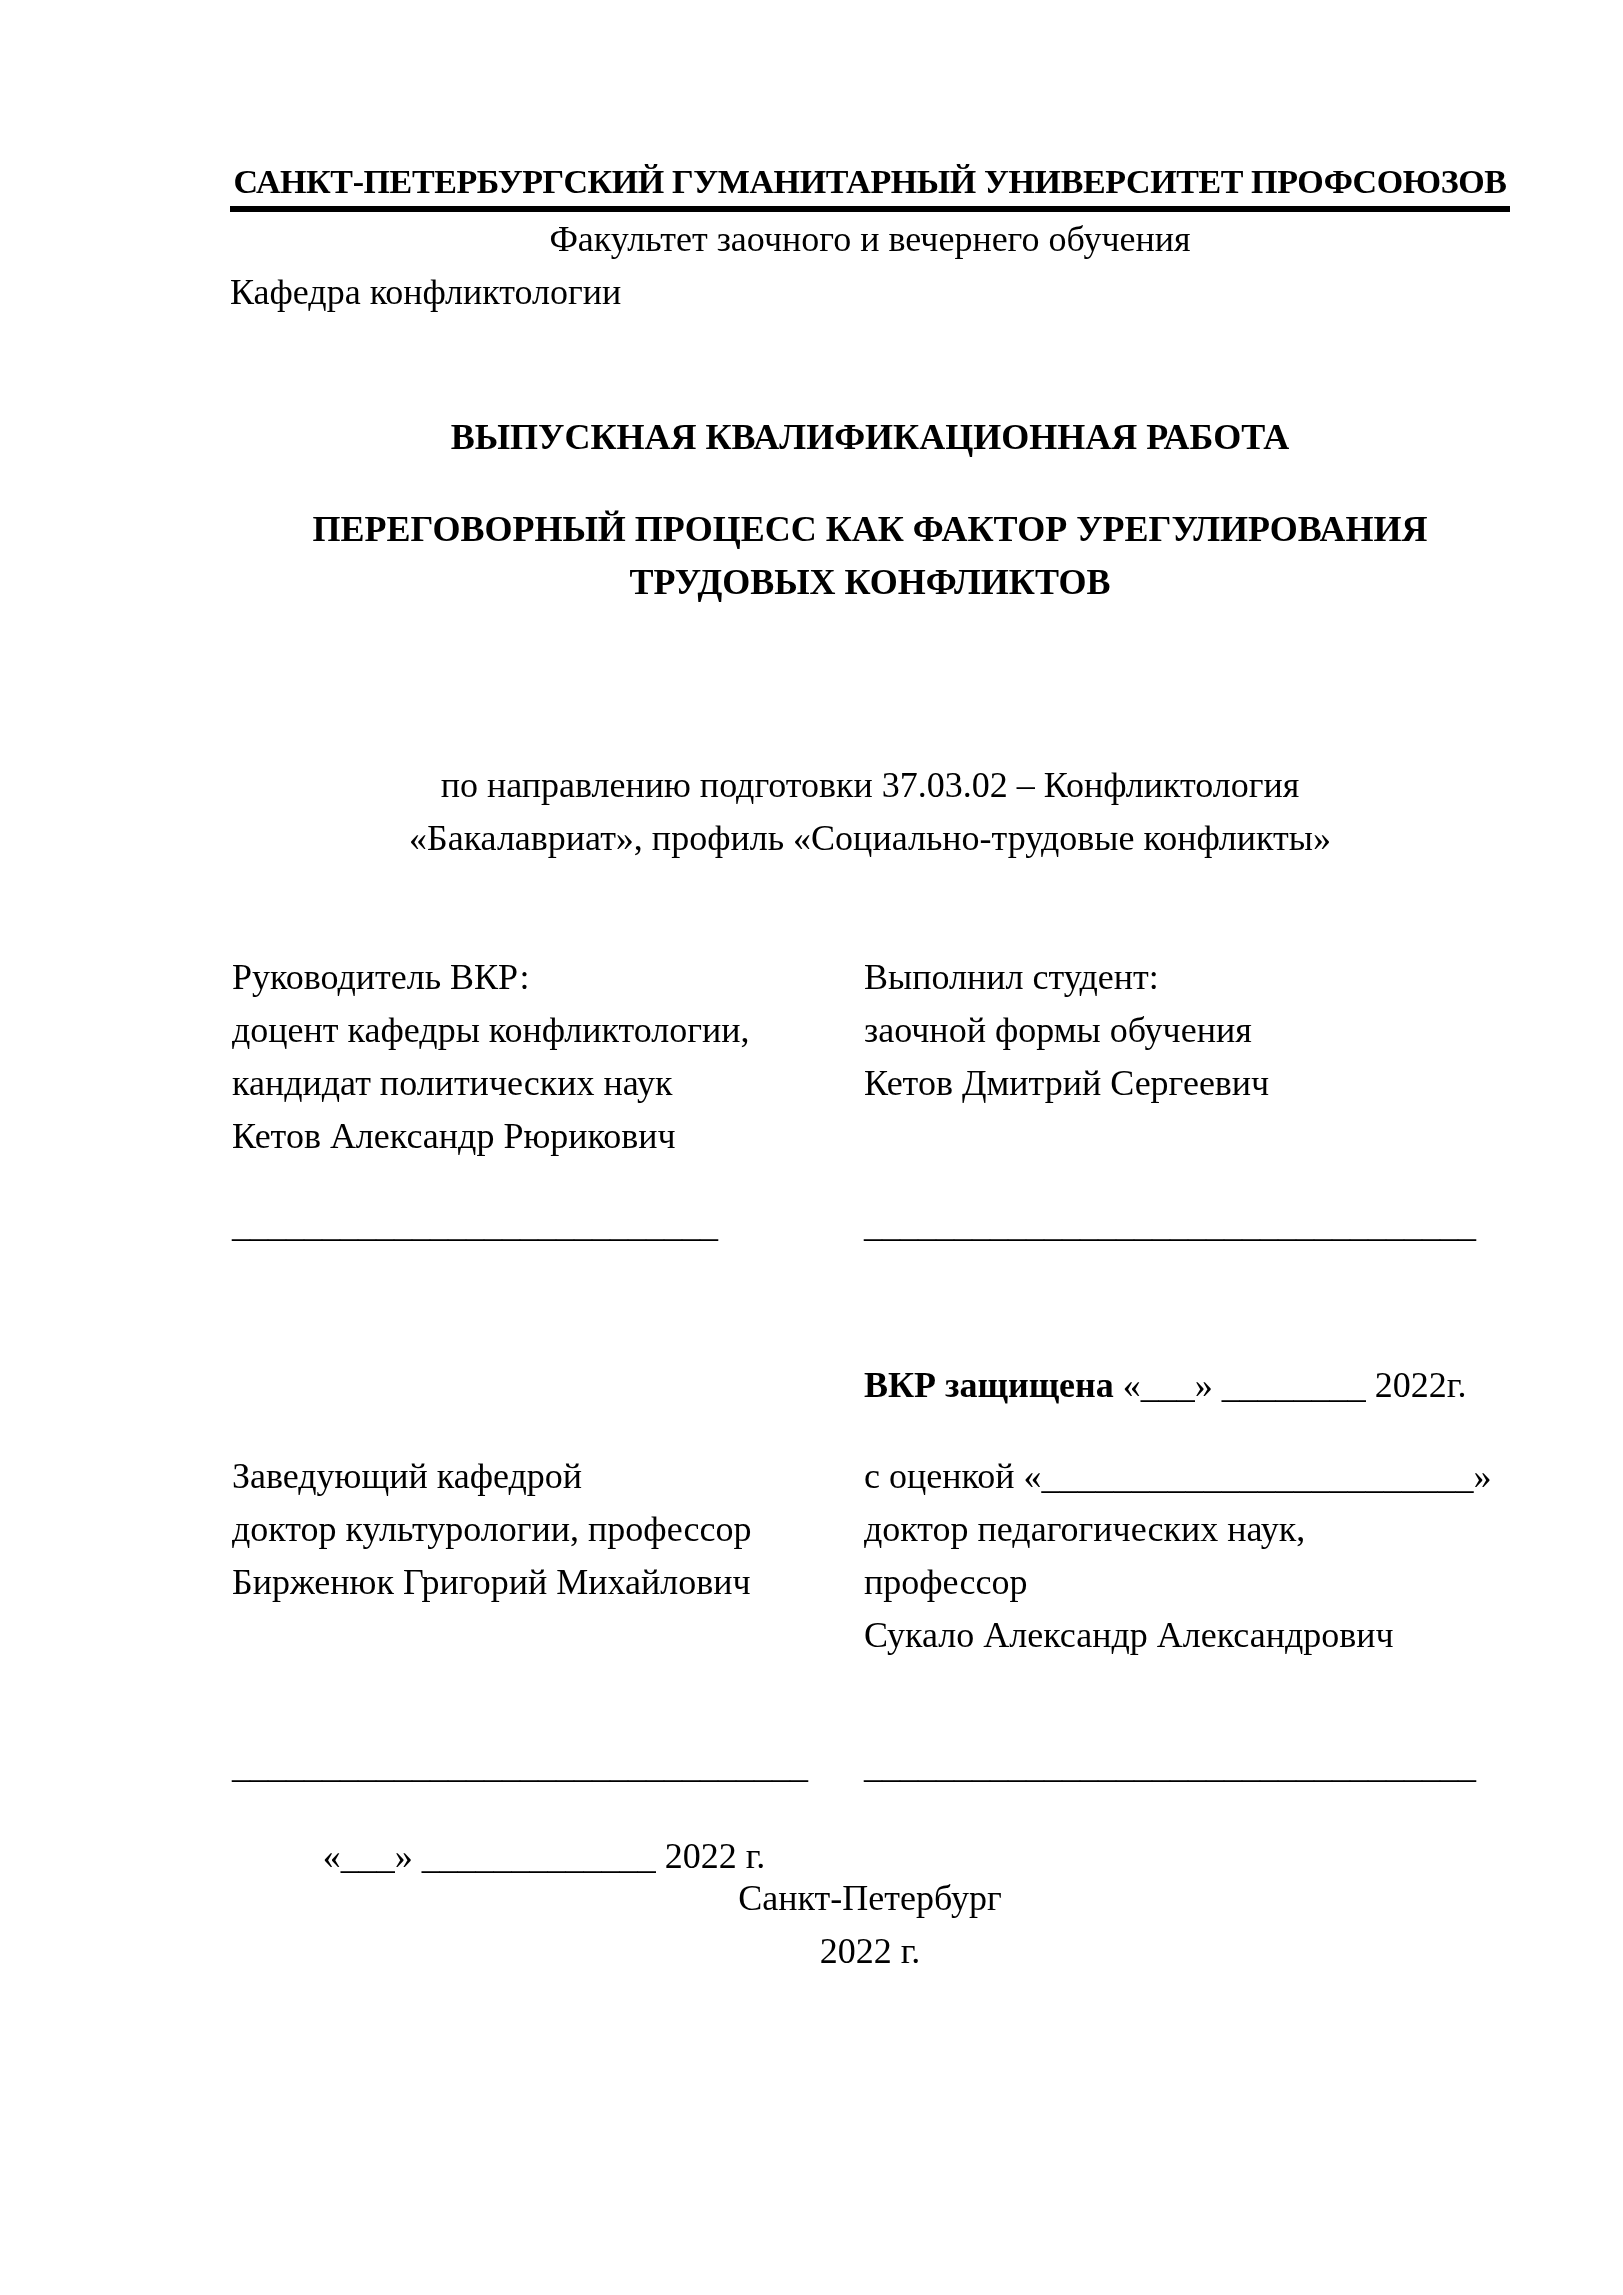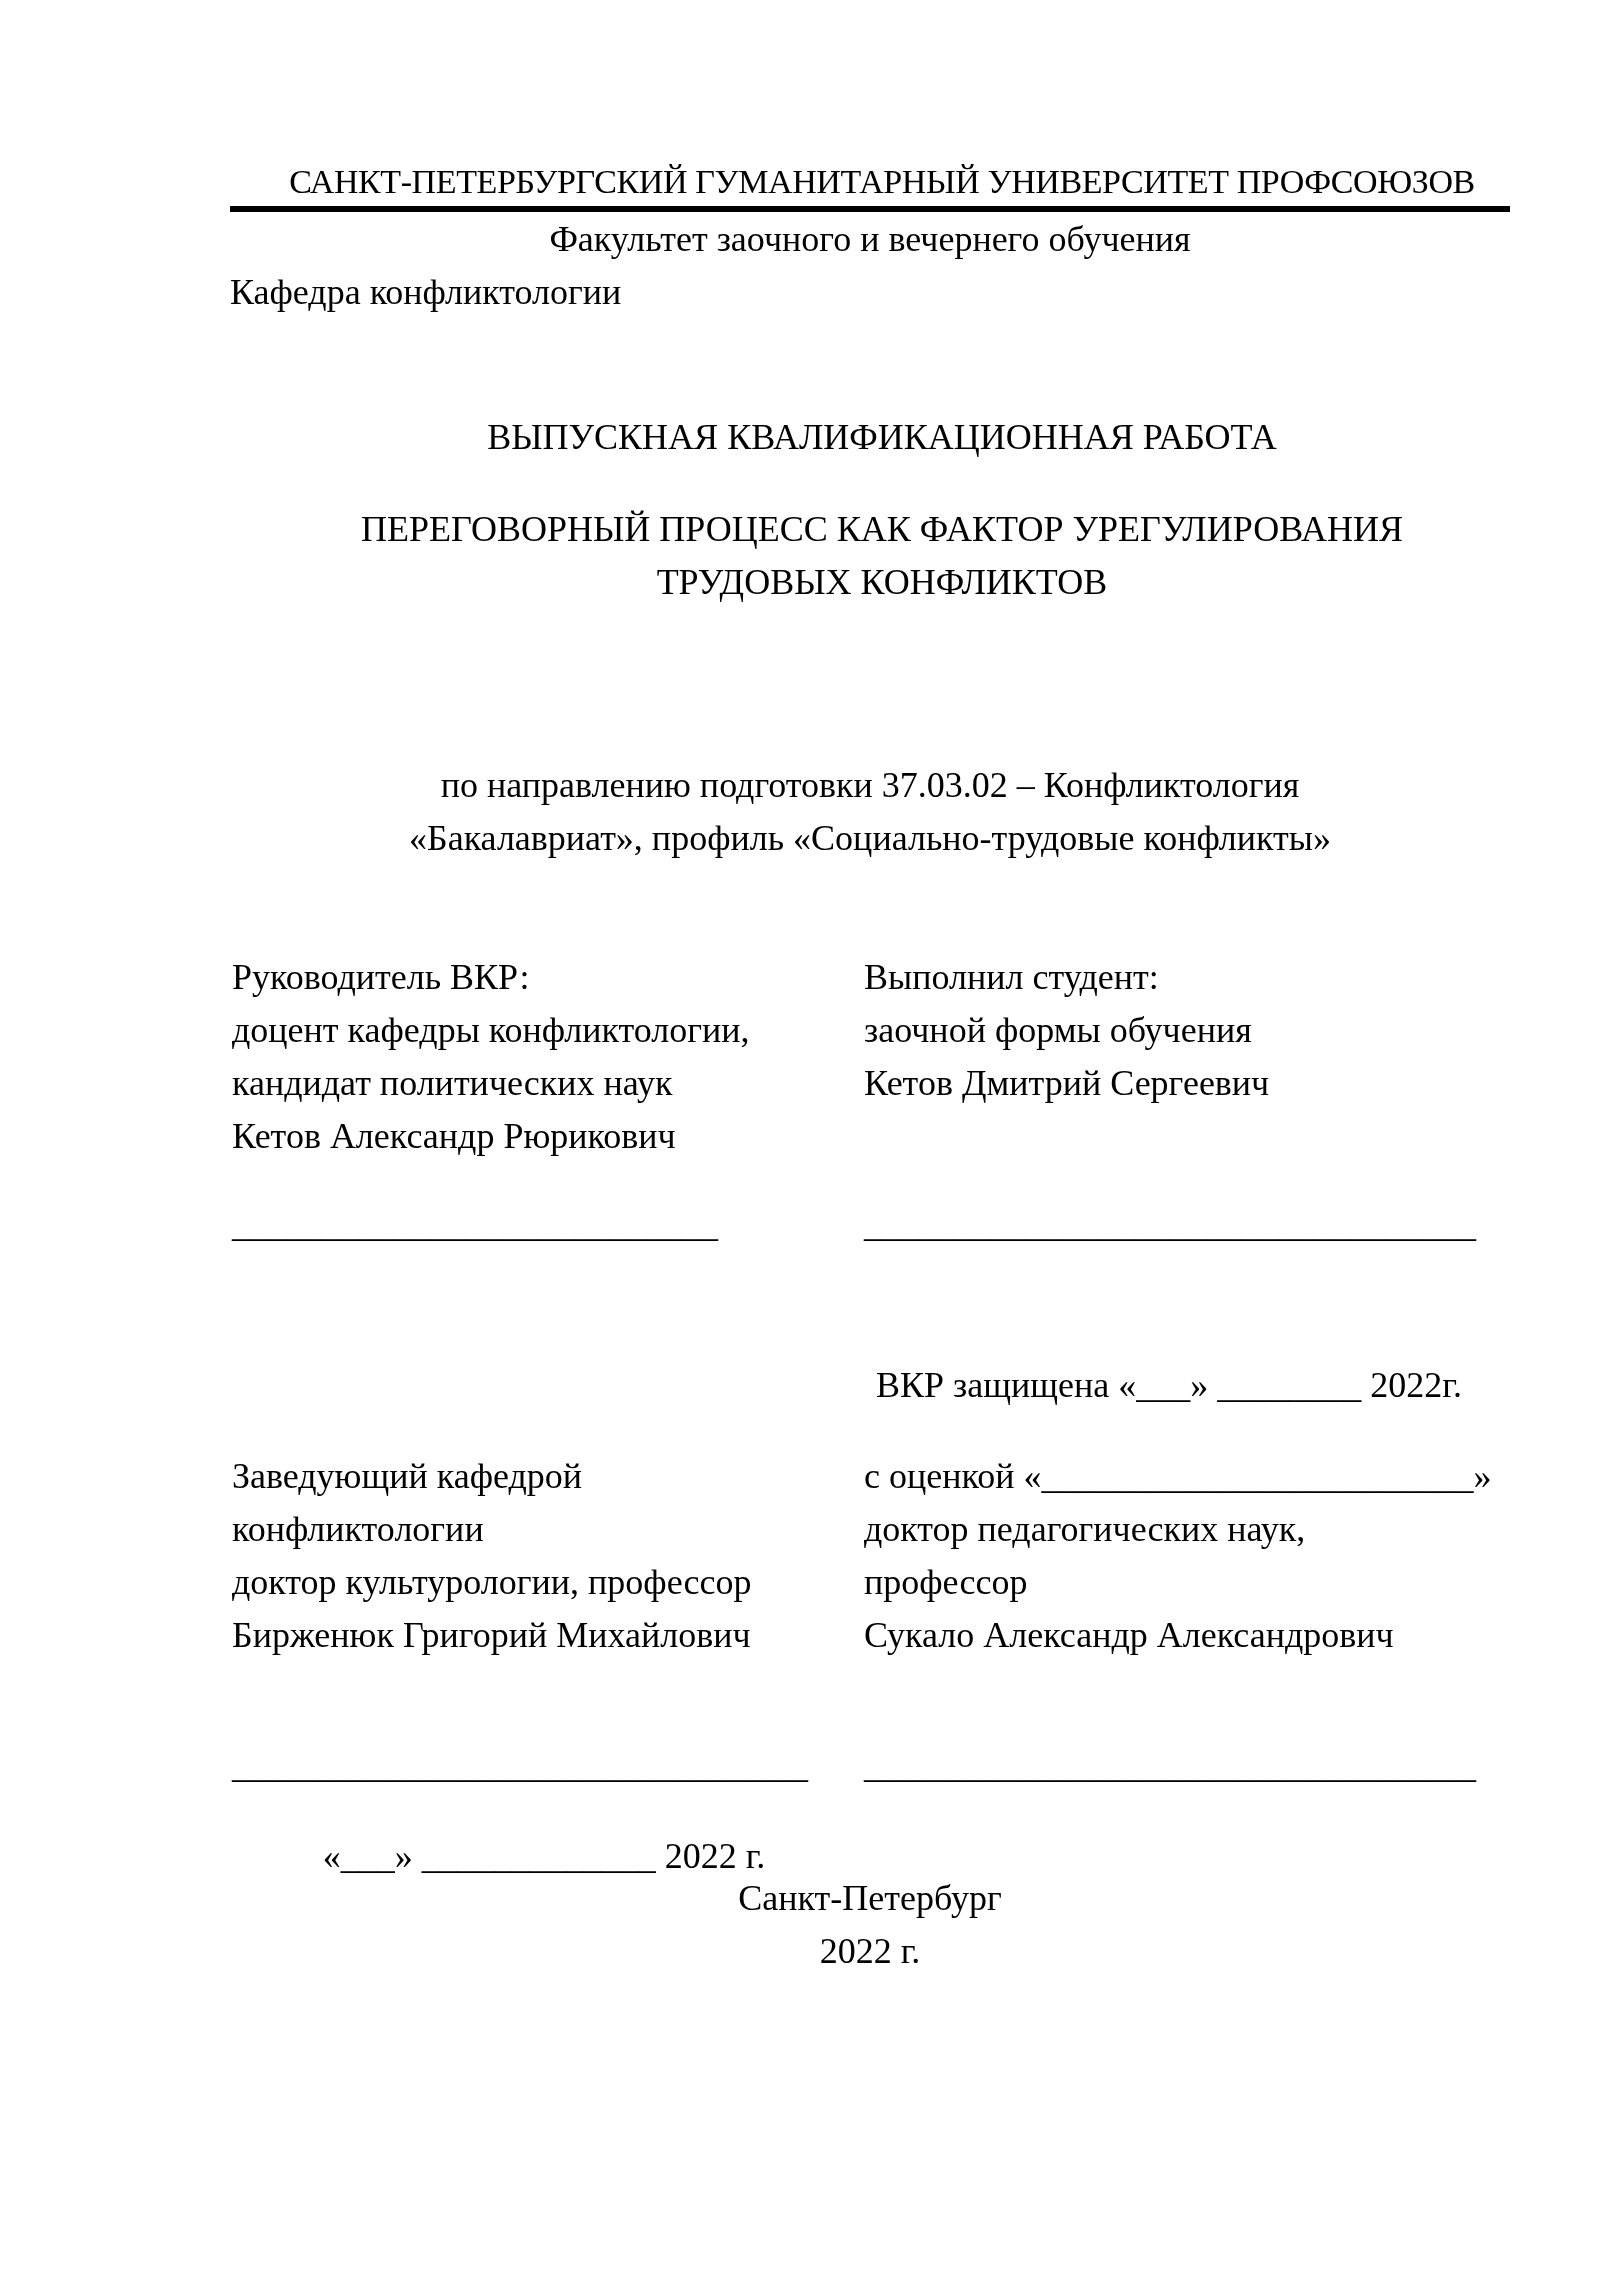--- a/index.html
+++ b/index.html
@@ -7,21 +7,21 @@
     position:relative;
     width:1623px;height:2295px;
     background:#ffffff;
     color:#000000;
     font-family:"Liberation Serif","DejaVu Serif",serif;
     font-size:36px;
     line-height:53px;
     overflow:hidden;
   }
   .abs{position:absolute;}
-  .b{font-weight:normal;margin-left:12px;}
+  .b{font-weight:bold;}
   .ctr{text-align:center;}
   .rt{text-align:left;}
   .pre{white-space:pre-line;}
   .nowrap{white-space:nowrap;}
   .content{left:230px;width:1280px;}
   .colL{left:232px;width:624px;}
   .colR{left:864px;width:652px;}
   .rule{background:#000000;height:5.5px;}
   .uni{font-size:34px;letter-spacing:-0.4px;}
   .small{font-size:31px;}
@@ -55,21 +55,20 @@
     <div>Кетов Дмитрий Сергеевич</div>
   </div>
 
   <div class="abs colL nowrap" style="top:1198px;">___________________________</div>
   <div class="abs colR nowrap" style="top:1198px;">__________________________________</div>
 
   <div class="abs colR nowrap" style="top:1359px;"><span class="b">ВКР защищена</span><span> «___» ________ 2022г.</span></div>
 
   <div class="abs colL" style="top:1450px;">
     <div>Заведующий кафедрой</div>
-    <div>конфликтологии</div>
     <div>доктор культурологии, профессор</div>
     <div>Бирженюк Григорий Михайлович</div>
   </div>
 
   <div class="abs colR" style="top:1450px;">
     <div class="nowrap">с оценкой «________________________»</div>
     <div>доктор педагогических наук,</div>
     <div>профессор</div>
     <div>Сукало Александр Александрович</div>
   </div>

